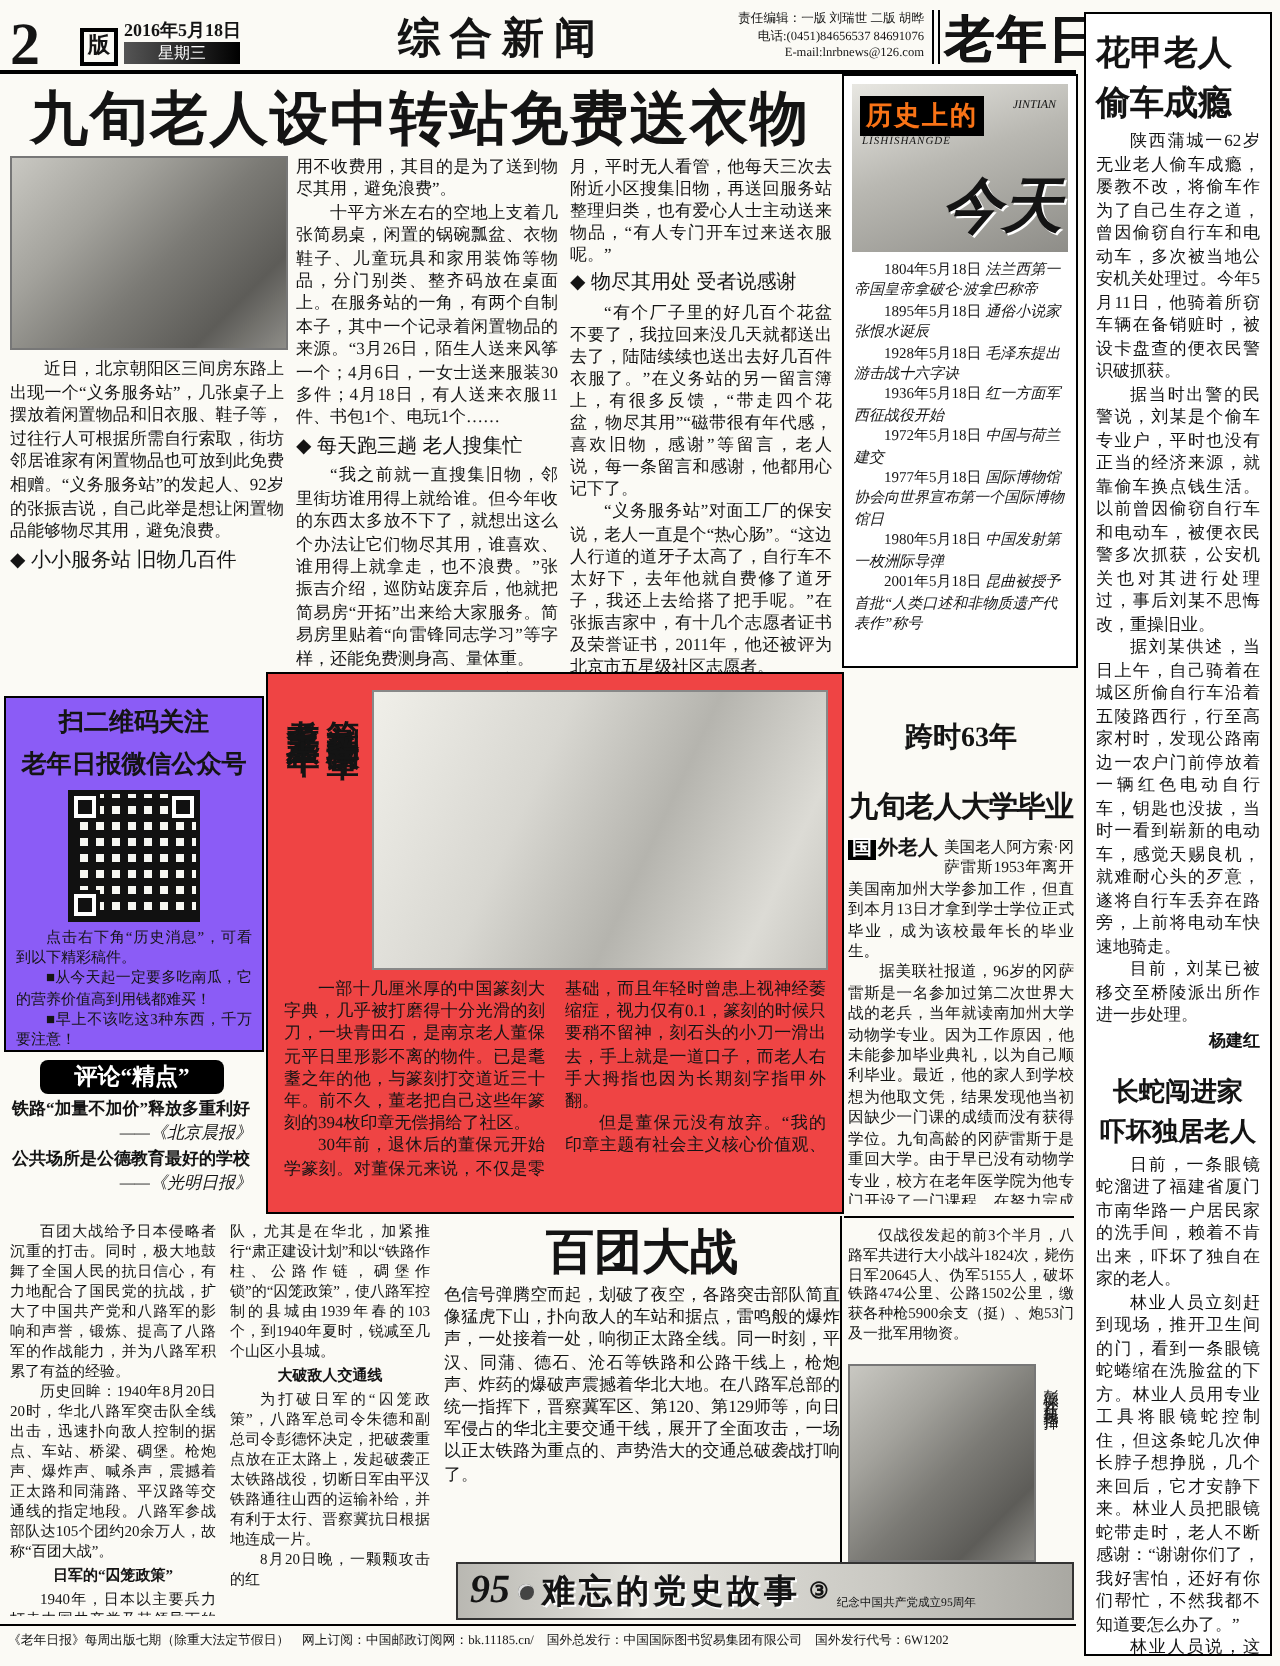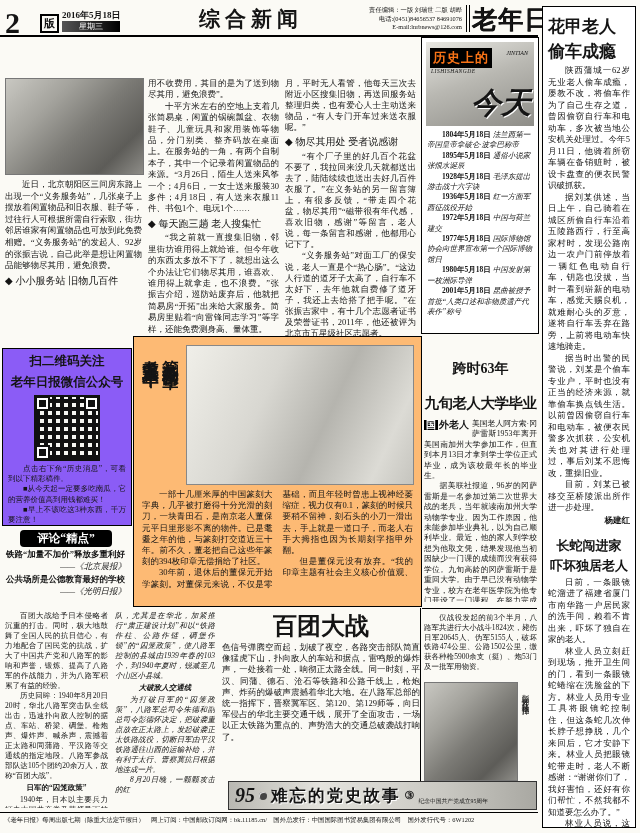--- a/index.html
+++ b/index.html
@@ -40,58 +40,58 @@
   #histlogo{position:absolute;left:4px;top:4px;right:4px;height:84px;
             background:linear-gradient(160deg,#e8e7e2 0%,#b9b8b2 45%,#8e8d88 100%);overflow:hidden;}
   #histbadge{position:absolute;left:4px;top:6px;background:#000;color:#f97316;font-weight:bold;
              font-size:13px;padding:1px 3px;letter-spacing:1px;}
   #histpinyin{position:absolute;left:5px;top:26px;font-size:5.5px;font-style:italic;letter-spacing:0.5px;}
   #histbig{position:absolute;right:3px;bottom:2px;font-size:30px;font-weight:900;font-style:italic;
            text-shadow:1px 1px 0 #fff;}
   #histbigpy{position:absolute;right:6px;top:8px;font-size:6px;font-style:italic;}
   #histevents{position:absolute;left:5px;top:92px;right:5px;bottom:3px;font-size:7.5px;line-height:10.4px;overflow:hidden;}
   .hev{margin:0;text-indent:2em;}
-  .hev b{font-weight:bold;margin-top:36px;}
+  .hev b{font-weight:normal;margin-top:36px;}
   .hev i{font-style:italic;}
   
   #qrbox{left:2px;top:348px;width:128px;height:176px;border:1px solid #000;background:#8b5cf6;}
   .qrtitle{text-align:center;font-weight:bold;font-size:12.5px;margin:4px 0 0;}
   #qrcode{position:relative;width:62px;height:62px;margin:4px auto 3px;border:2px solid #111;
           background:repeating-linear-gradient(0deg,#111 0 4px,transparent 4px 8px),
                      repeating-linear-gradient(90deg,#111 0 4px,#f6f6f2 4px 8px);}
   .qm{position:absolute;width:15px;height:15px;background:#111;
       box-shadow:inset 0 0 0 2px #111, inset 0 0 0 4px #fff;}
   .qm.tl{left:-1px;top:-1px;} .qm.tr{right:-1px;top:-1px;} .qm.bl{left:-1px;bottom:-1px;}
   #qrtext{padding:0 5px;font-size:7.5px;line-height:10.2px;}
   
   #combox{left:2px;top:530px;width:128px;height:78px;}
   #comhead{width:92px;margin:0 auto;background:#000;color:#fff;text-align:center;
            font-weight:bold;font-size:11.5px;padding:1px 0;border-radius:4px;}
   .comitem{font-size:8.5px;line-height:11.5px;margin:2px 4px 0;font-weight:bold;}
   .comsrc{text-align:right;font-weight:normal;font-style:italic;}
   
-  #sealbox{left:133px;top:336px;width:287px;height:269px;border:1px solid #000;background:#fdba74;}
+  #sealbox{left:133px;top:336px;width:287px;height:269px;border:1px solid #000;background:#ef4444;}
   #sealhead{position:absolute;left:7px;top:10px;height:142px;writing-mode:vertical-rl;
             font-weight:900;font-size:16.5px;line-height:20px;letter-spacing:2px;}
   #sealphoto{position:absolute;left:52px;top:8px;width:226px;height:138px;
              background:linear-gradient(115deg,#f0efe9 0%,#d8d7d1 35%,#b5b4ae 60%,#dcdbd5 85%,#c5c4be 100%);
              border:1px solid #888;}
   #sealtext{position:absolute;left:8px;top:152px;width:271px;height:110px;
             column-count:2;column-gap:10px;font-size:8.5px;line-height:11.2px;overflow:hidden;}
   
   #grad{left:424px;top:340px;width:113px;height:262px;overflow:hidden;}
   .gradh1{text-align:center;font-size:14px;font-weight:600;margin:20px 0 0;}
   .gradh2{text-align:center;font-size:14.5px;font-weight:600;margin:16px 0 6px;letter-spacing:-0.5px;}
   #gradtag{float:left;margin:1px 3px 1px 0;font-weight:bold;font-size:10px;
            font-family:"Liberation Sans",sans-serif;}
   #gradtag .inv{display:inline-block;background:#000;color:#fff;padding:0 2px;margin-right:1px;}
   #gradbody{font-size:7.8px;line-height:10.4px;}
   
   #bcolA{left:5px;top:611px;width:103px;height:197px;font-size:7.5px;line-height:10px;}
-  #bcolB{left:115px;top:611px;width:100px;height:197px;font-size:7.5px;line-height:10px;font-style:italic;}
+  #bcolB{left:115px;top:611px;width:100px;height:197px;font-size:7.5px;line-height:10px;}
   #bheadline{left:222px;top:610px;width:198px;text-align:center;font-size:24px;font-weight:900;}
   #bcolC{left:222px;top:642px;width:198px;height:134px;font-size:8.5px;line-height:11.2px;}
   #bvrule{left:420px;top:608px;width:0;height:202px;border-left:1px solid #000;}
   #bstatline{left:422px;top:608px;width:115px;border-top:1px solid #000;}
   #bstats{left:424px;top:613px;width:113px;height:66px;font-size:7.5px;line-height:9.8px;overflow:hidden;}
   #bphoto{left:424px;top:682px;width:92px;height:97px;}
   #bcap{left:520px;top:688px;height:90px;writing-mode:vertical-rl;font-size:7.5px;letter-spacing:2px;}
   #banner{left:228px;top:781px;width:309px;height:29px;border:1px solid #333;
           background:linear-gradient(90deg,#b9b8b2,#e4e3dd 30%,#c9c8c2 70%,#a9a8a2);
           display:flex;align-items:center;padding:0 6px;box-sizing:border-box;}
@@ -123,20 +123,21 @@
   <div class="abs sans" id="section">综合新闻</div>
   <div class="abs" id="edinfo">
     <div>责任编辑：一版 刘瑞世 二版 胡晔</div>
     <div>电话:(0451)84656537 84691076</div>
     <div>E-mail:lnrbnews@126.com</div>
   </div>
   <div class="abs" id="vdiv"></div>
   <div class="abs" id="masthead">老年日报</div>
   <div class="abs" id="hrule"></div>
 
+  <div class="abs sans" id="mainheadline">九旬老人设中转站免费送衣物</div>
   <div class="abs photo" id="mainphoto"></div>
 
   <div class="abs just clip" id="mcol1">
     <p class="p">近日，北京朝阳区三间房东路上出现一个“义务服务站”，几张桌子上摆放着闲置物品和旧衣服、鞋子等，过往行人可根据所需自行索取，街坊邻居谁家有闲置物品也可放到此免费相赠。“义务服务站”的发起人、92岁的张振吉说，自己此举是想让闲置物品能够物尽其用，避免浪费。</p>
     <div class="subhead">◆ 小小服务站 旧物几百件</div>
   </div>
   <div class="abs just clip" id="mcol2">
     <p class="pnoind">用不收费用，其目的是为了送到物尽其用，避免浪费”。</p>
     <p class="p">十平方米左右的空地上支着几张简易桌，闲置的锅碗瓢盆、衣物鞋子、儿童玩具和家用装饰等物品，分门别类、整齐码放在桌面上。在服务站的一角，有两个自制本子，其中一个记录着闲置物品的来源。“3月26日，陌生人送来风筝一个；4月6日，一女士送来服装30多件；4月18日，有人送来衣服11件、书包1个、电玩1个……</p>
     <div class="subhead">◆ 每天跑三趟 老人搜集忙</div>
@@ -251,22 +252,22 @@
     <span id="banneremblem"></span>
     <span id="bannertitle">难忘的党史故事</span>
     <span id="bannerbadge">③</span>
     <span id="bannersub">纪念中国共产党成立95周年</span>
   </div>
 
   <div class="abs" id="sidebar">
     <div class="sideh">花甲老人</div>
     <div class="sideh" style="margin-top:0;">偷车成瘾</div>
     <p class="sidep">陕西蒲城一62岁无业老人偷车成瘾，屡教不改，将偷车作为了自己生存之道，曾因偷窃自行车和电动车，多次被当地公安机关处理过。今年5月11日，他骑着所窃车辆在备销赃时，被设卡盘查的便衣民警识破抓获。</p>
+    <p class="sidep">据当时出警的民警说，刘某是个偷车专业户，平时也没有正当的经济来源，就靠偷车换点钱生活。以前曾因偷窃自行车和电动车，被便衣民警多次抓获，公安机关也对其进行处理过，事后刘某不思悔改，重操旧业。</p>
     <p class="sidep">据刘某供述，当日上午，自己骑着在城区所偷自行车沿着五陵路西行，行至高家村时，发现公路南边一农户门前停放着一辆红色电动自行车，钥匙也没拔，当时一看到崭新的电动车，感觉天赐良机，就难耐心头的歹意，遂将自行车丢弃在路旁，上前将电动车快速地骑走。</p>
-    <p class="sidep">据当时出警的民警说，刘某是个偷车专业户，平时也没有正当的经济来源，就靠偷车换点钱生活。以前曾因偷窃自行车和电动车，被便衣民警多次抓获，公安机关也对其进行处理过，事后刘某不思悔改，重操旧业。</p>
     <p class="sidep">目前，刘某已被移交至桥陵派出所作进一步处理。</p>
     <p class="byline" style="font-size:8.5px;">杨建红</p>
     <div class="sideh2">长蛇闯进家</div>
     <div class="sideh2" style="margin-top:0;">吓坏独居老人</div>
     <p class="sidep">日前，一条眼镜蛇溜进了福建省厦门市南华路一户居民家的洗手间，赖着不肯出来，吓坏了独自在家的老人。</p>
     <p class="sidep">林业人员立刻赶到现场，推开卫生间的门，看到一条眼镜蛇蜷缩在洗脸盆的下方。林业人员用专业工具将眼镜蛇控制住，但这条蛇几次伸长脖子想挣脱，几个来回后，它才安静下来。林业人员把眼镜蛇带走时，老人不断感谢：“谢谢你们了，我好害怕，还好有你们帮忙，不然我都不知道要怎么办了。”</p>
     <p class="sidep">林业人员说，这是一条本地眼镜蛇，1米多长，重1斤多，他们已将该蛇转移到野外放生。</p>
 
   </div>
 

